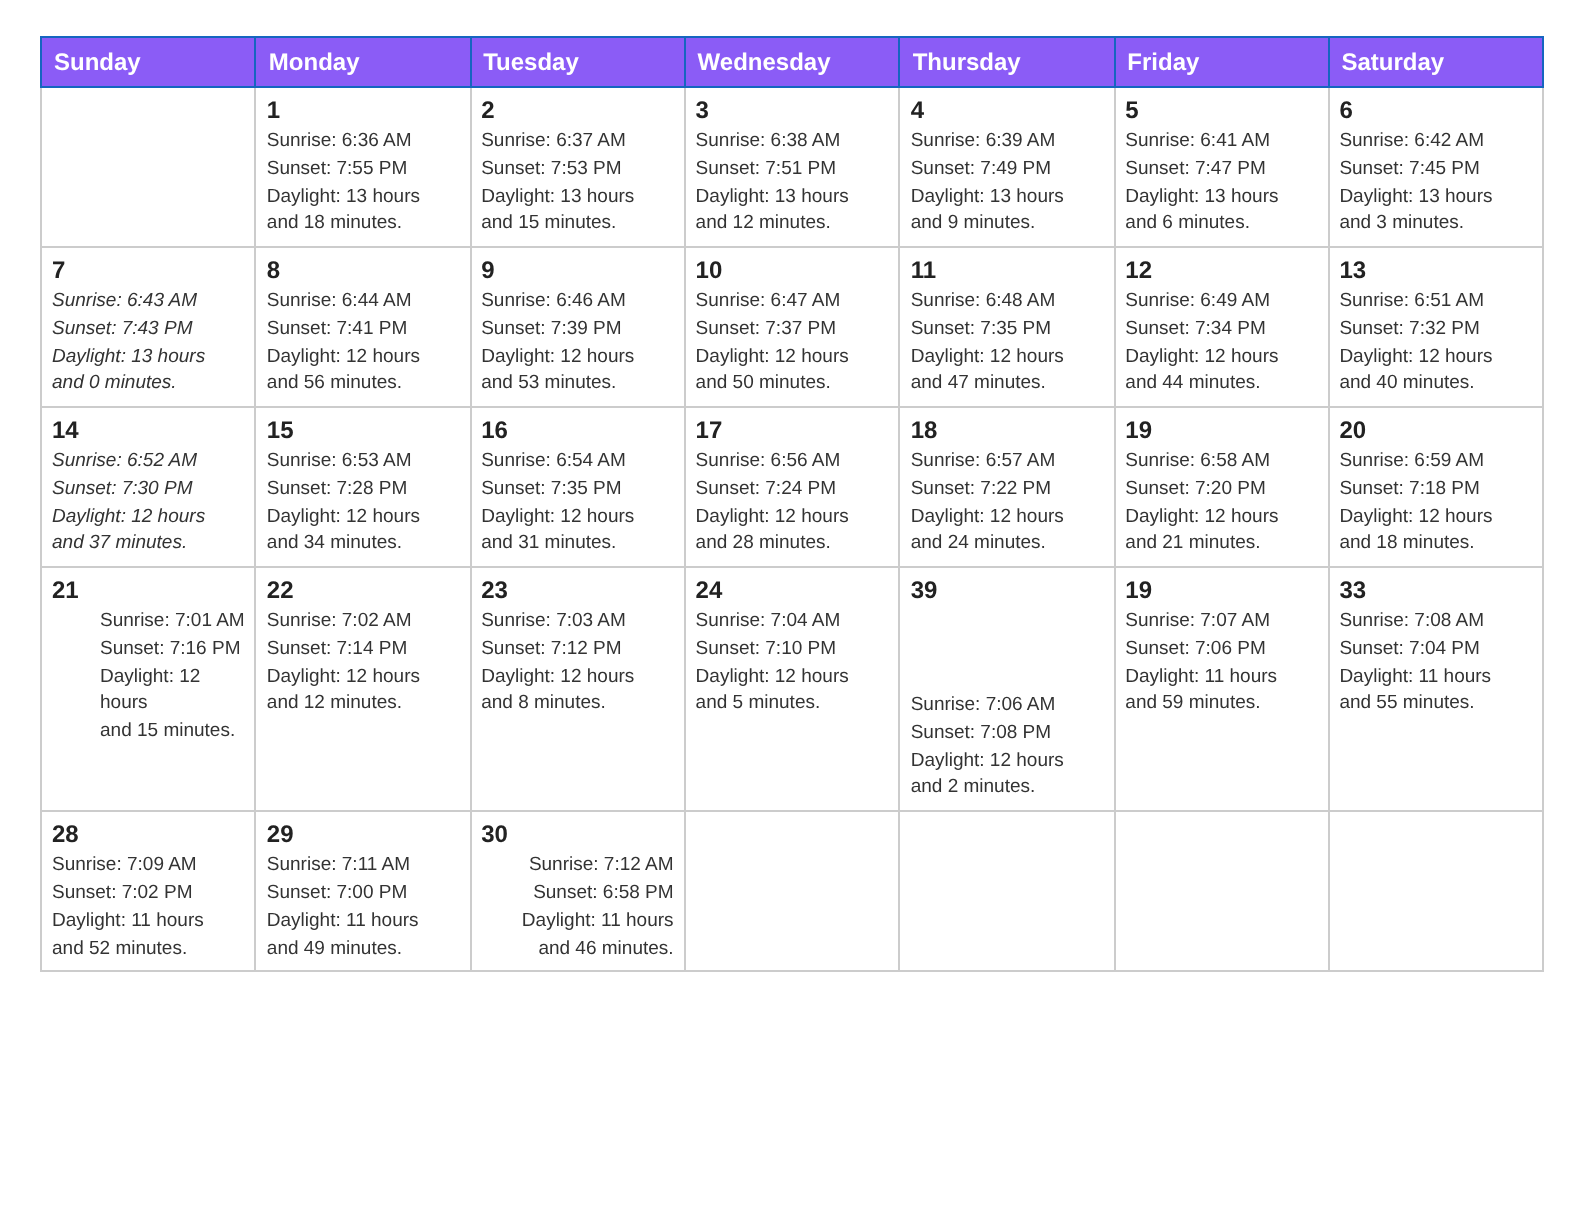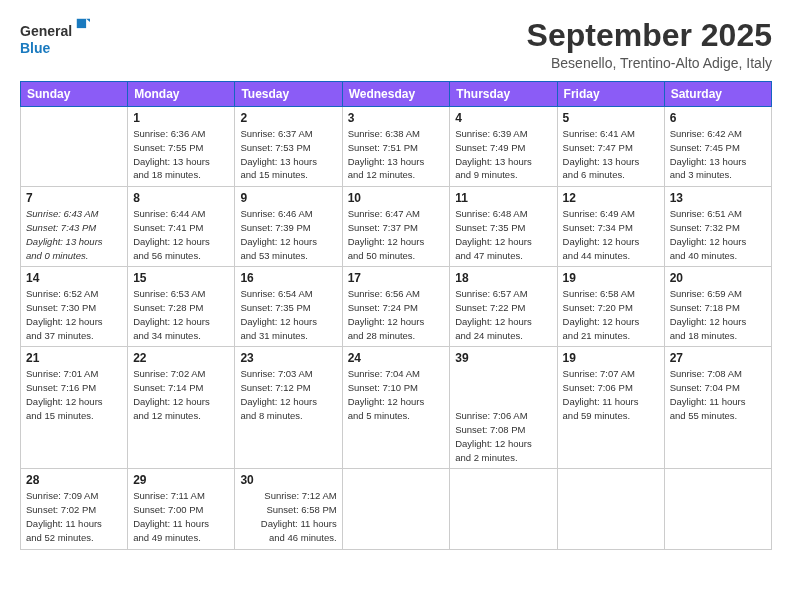--- a/index.html
+++ b/index.html
@@ -80,34 +80,20 @@
     }
     .logo-svg {
       width: 70px;
       height: 42px;
     }
   </style>
 </head>
 <body>
 
 <div class="page">
-  <div class="header">
-    <div class="logo">
-      <svg class="logo-svg" viewBox="0 0 90 52" xmlns="http://www.w3.org/2000/svg">
-        <text x="0" y="22" font-family="Arial" font-size="18" font-weight="bold" fill="#333">General</text>
-        <polygon points="73,0 85,0 85,12 73,12" fill="#1a7abf"></polygon>
-        <polygon points="85,0 92,0 92,6" fill="#1a7abf"></polygon>
-        <text x="0" y="44" font-family="Arial" font-size="18" font-weight="bold" fill="#1a7abf">Blue</text>
-      </svg>
-    </div>
-    <div class="title-block">
-      <div class="month-title">September 2025</div>
-      <div class="location">Besenello, Trentino-Alto Adige, Italy</div>
-    </div>
-  </div>
 
   <table class="calendar">
     <thead>
       <tr>
         <th>Sunday</th>
         <th>Monday</th>
         <th>Tuesday</th>
         <th>Wednesday</th>
         <th>Thursday</th>
         <th>Friday</th>
@@ -207,21 +193,21 @@
             <span class="day-num">13</span>
             <div class="day-info" style="white-space: pre-line;">Sunrise: 6:51 AM
 Sunset: 7:32 PM
 Daylight: 12 hours
 and 40 minutes.</div>
           </td>
         </tr>
         <tr>
           <td>
             <span class="day-num">14</span>
-            <div class="day-info" style="white-space: pre-line;">Sunrise: 6:52 AM
+            <div class="day-info" style="white-space: pre-line; font-style: italic;">Sunrise: 6:52 AM
 Sunset: 7:30 PM
 Daylight: 12 hours
 and 37 minutes.</div>
           </td>
           <td>
             <span class="day-num">15</span>
             <div class="day-info" style="white-space: pre-line;">Sunrise: 6:53 AM
 Sunset: 7:28 PM
 Daylight: 12 hours
 and 34 minutes.</div>
@@ -258,21 +244,21 @@
             <span class="day-num">20</span>
             <div class="day-info" style="white-space: pre-line;">Sunrise: 6:59 AM
 Sunset: 7:18 PM
 Daylight: 12 hours
 and 18 minutes.</div>
           </td>
         </tr>
         <tr>
           <td>
             <span class="day-num">21</span>
-            <div class="day-info" style="white-space: pre-line;">Sunrise: 7:01 AM
+            <div class="day-info" style="white-space: pre-line; margin-left: 24px;">Sunrise: 7:01 AM
 Sunset: 7:16 PM
 Daylight: 12 hours
 and 15 minutes.</div>
           </td>
           <td>
             <span class="day-num">22</span>
             <div class="day-info" style="white-space: pre-line;">Sunrise: 7:02 AM
 Sunset: 7:14 PM
 Daylight: 12 hours
 and 12 minutes.</div>
@@ -299,21 +285,21 @@
 and 2 minutes.</div>
           </td>
           <td>
             <span class="day-num">19</span>
             <div class="day-info" style="white-space: pre-line;">Sunrise: 7:07 AM
 Sunset: 7:06 PM
 Daylight: 11 hours
 and 59 minutes.</div>
           </td>
           <td>
-            <span class="day-num">27</span>
+            <span class="day-num">33</span>
             <div class="day-info" style="white-space: pre-line;">Sunrise: 7:08 AM
 Sunset: 7:04 PM
 Daylight: 11 hours
 and 55 minutes.</div>
           </td>
         </tr>
         <tr>
           <td>
             <span class="day-num">28</span>
             <div class="day-info" style="white-space: pre-line;">Sunrise: 7:09 AM

